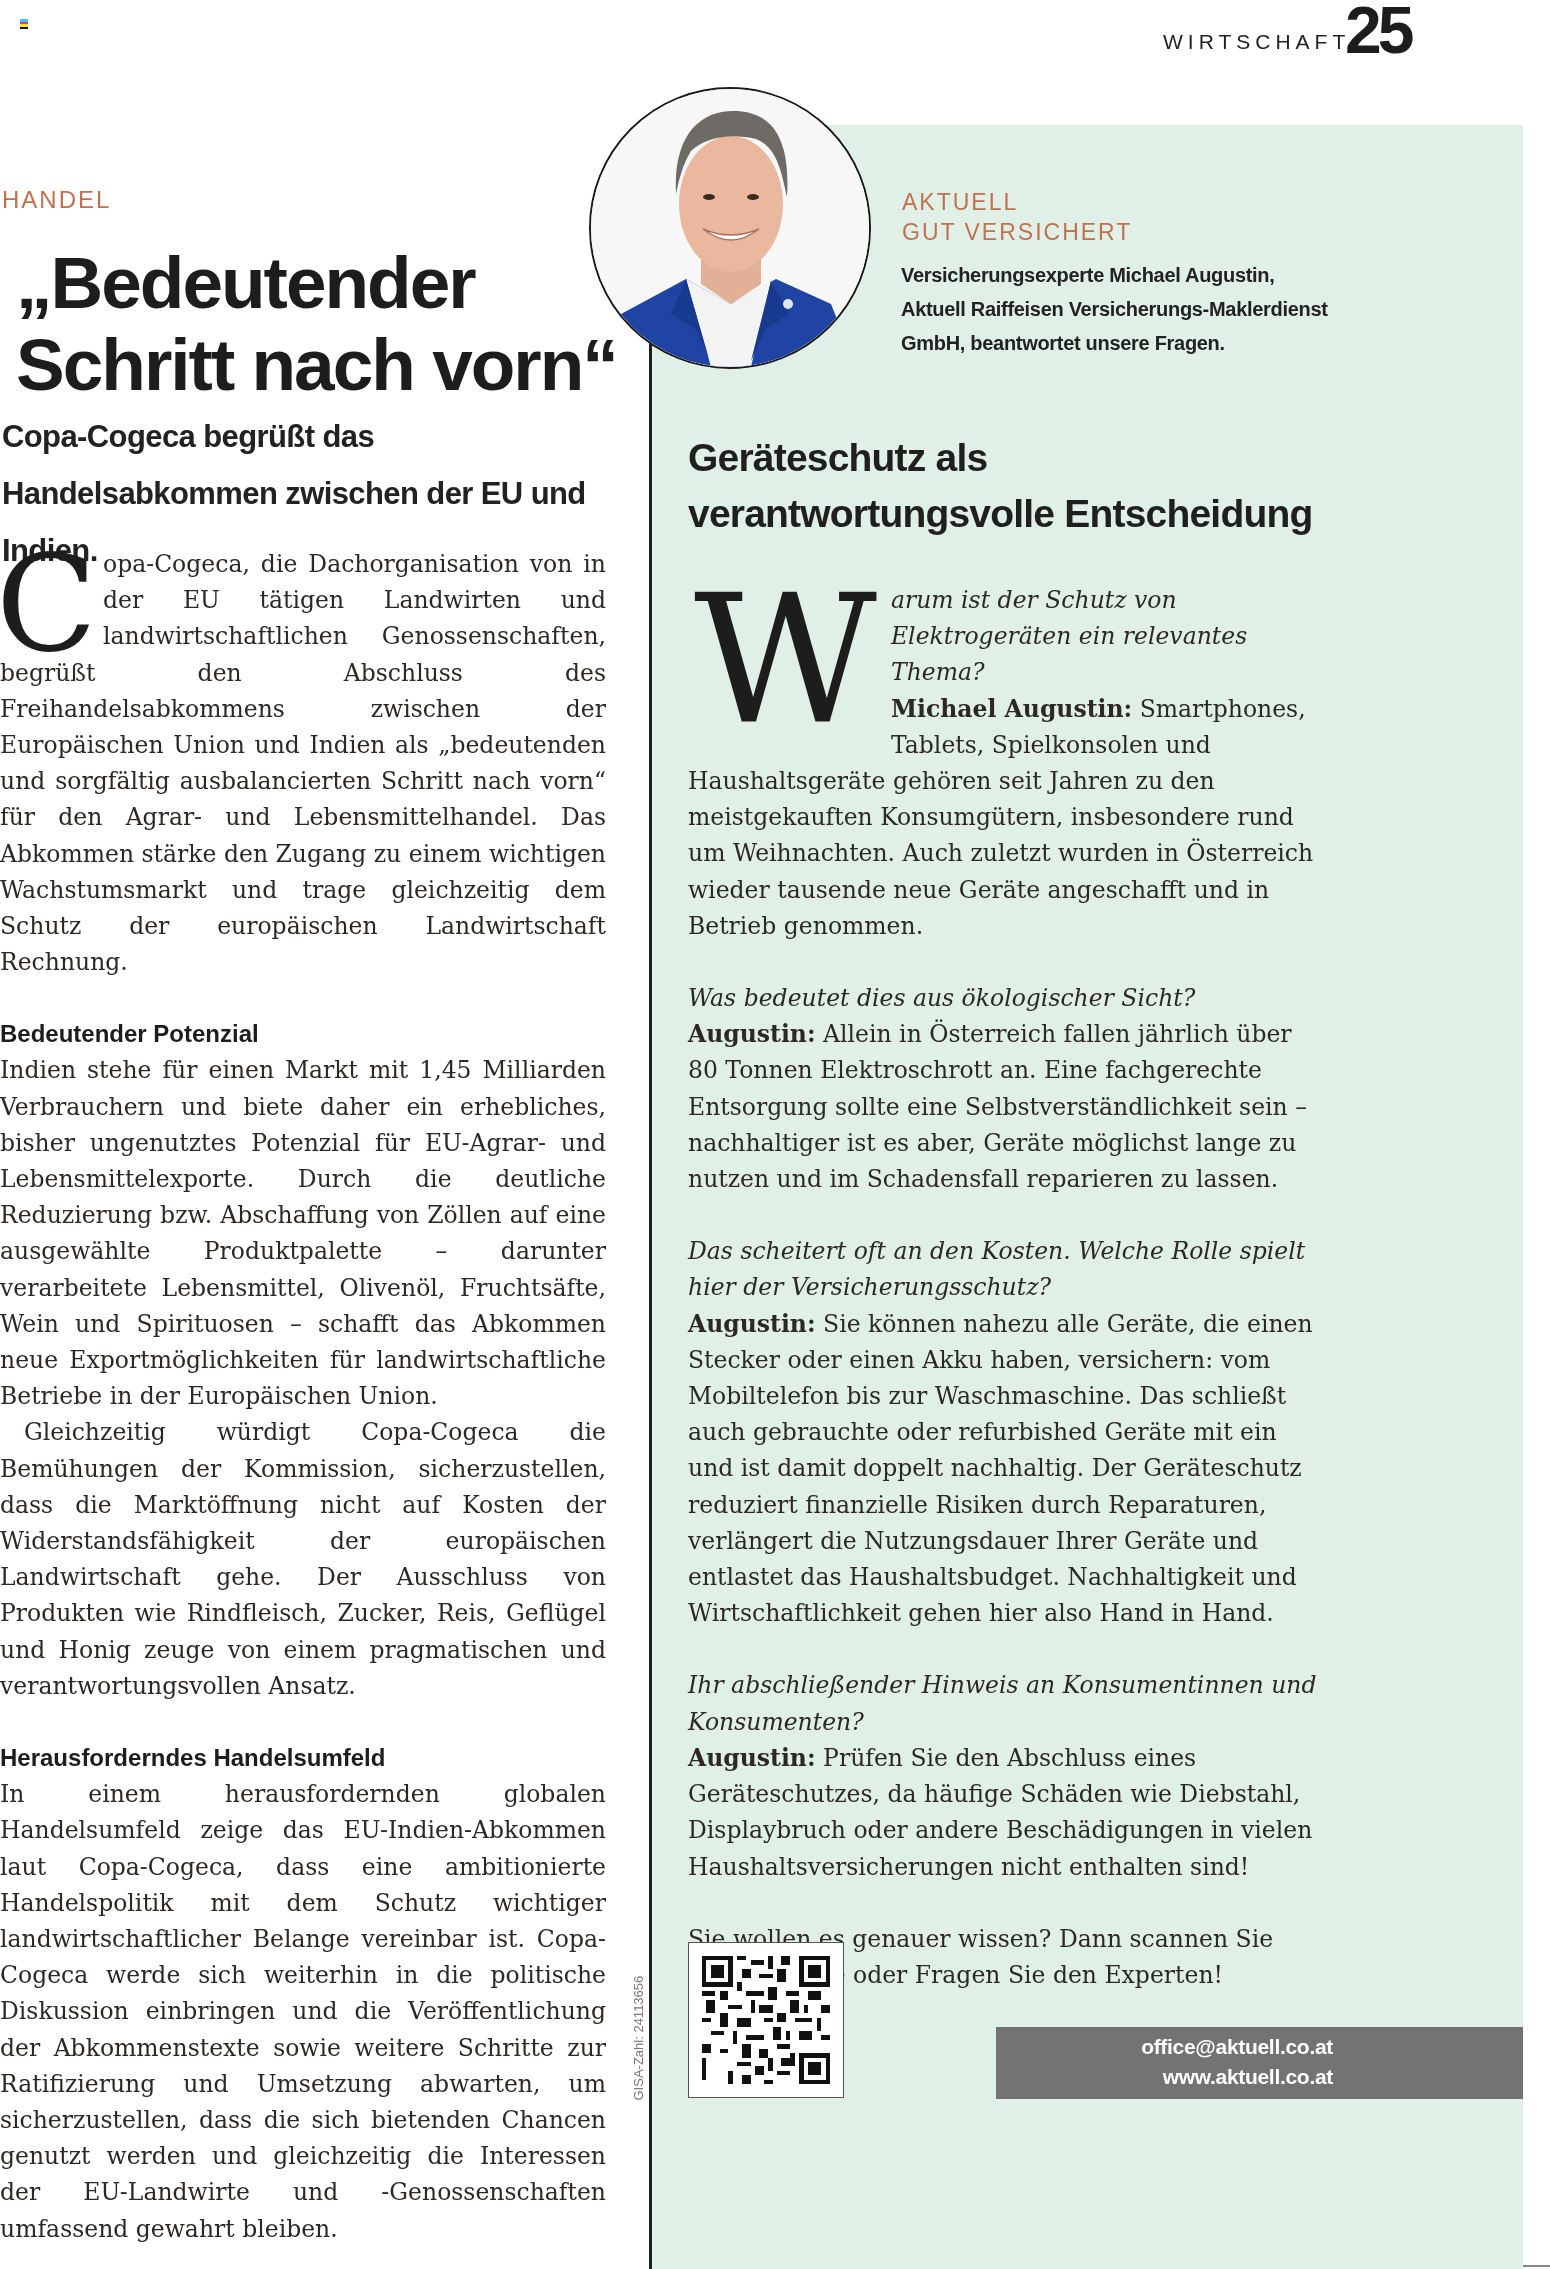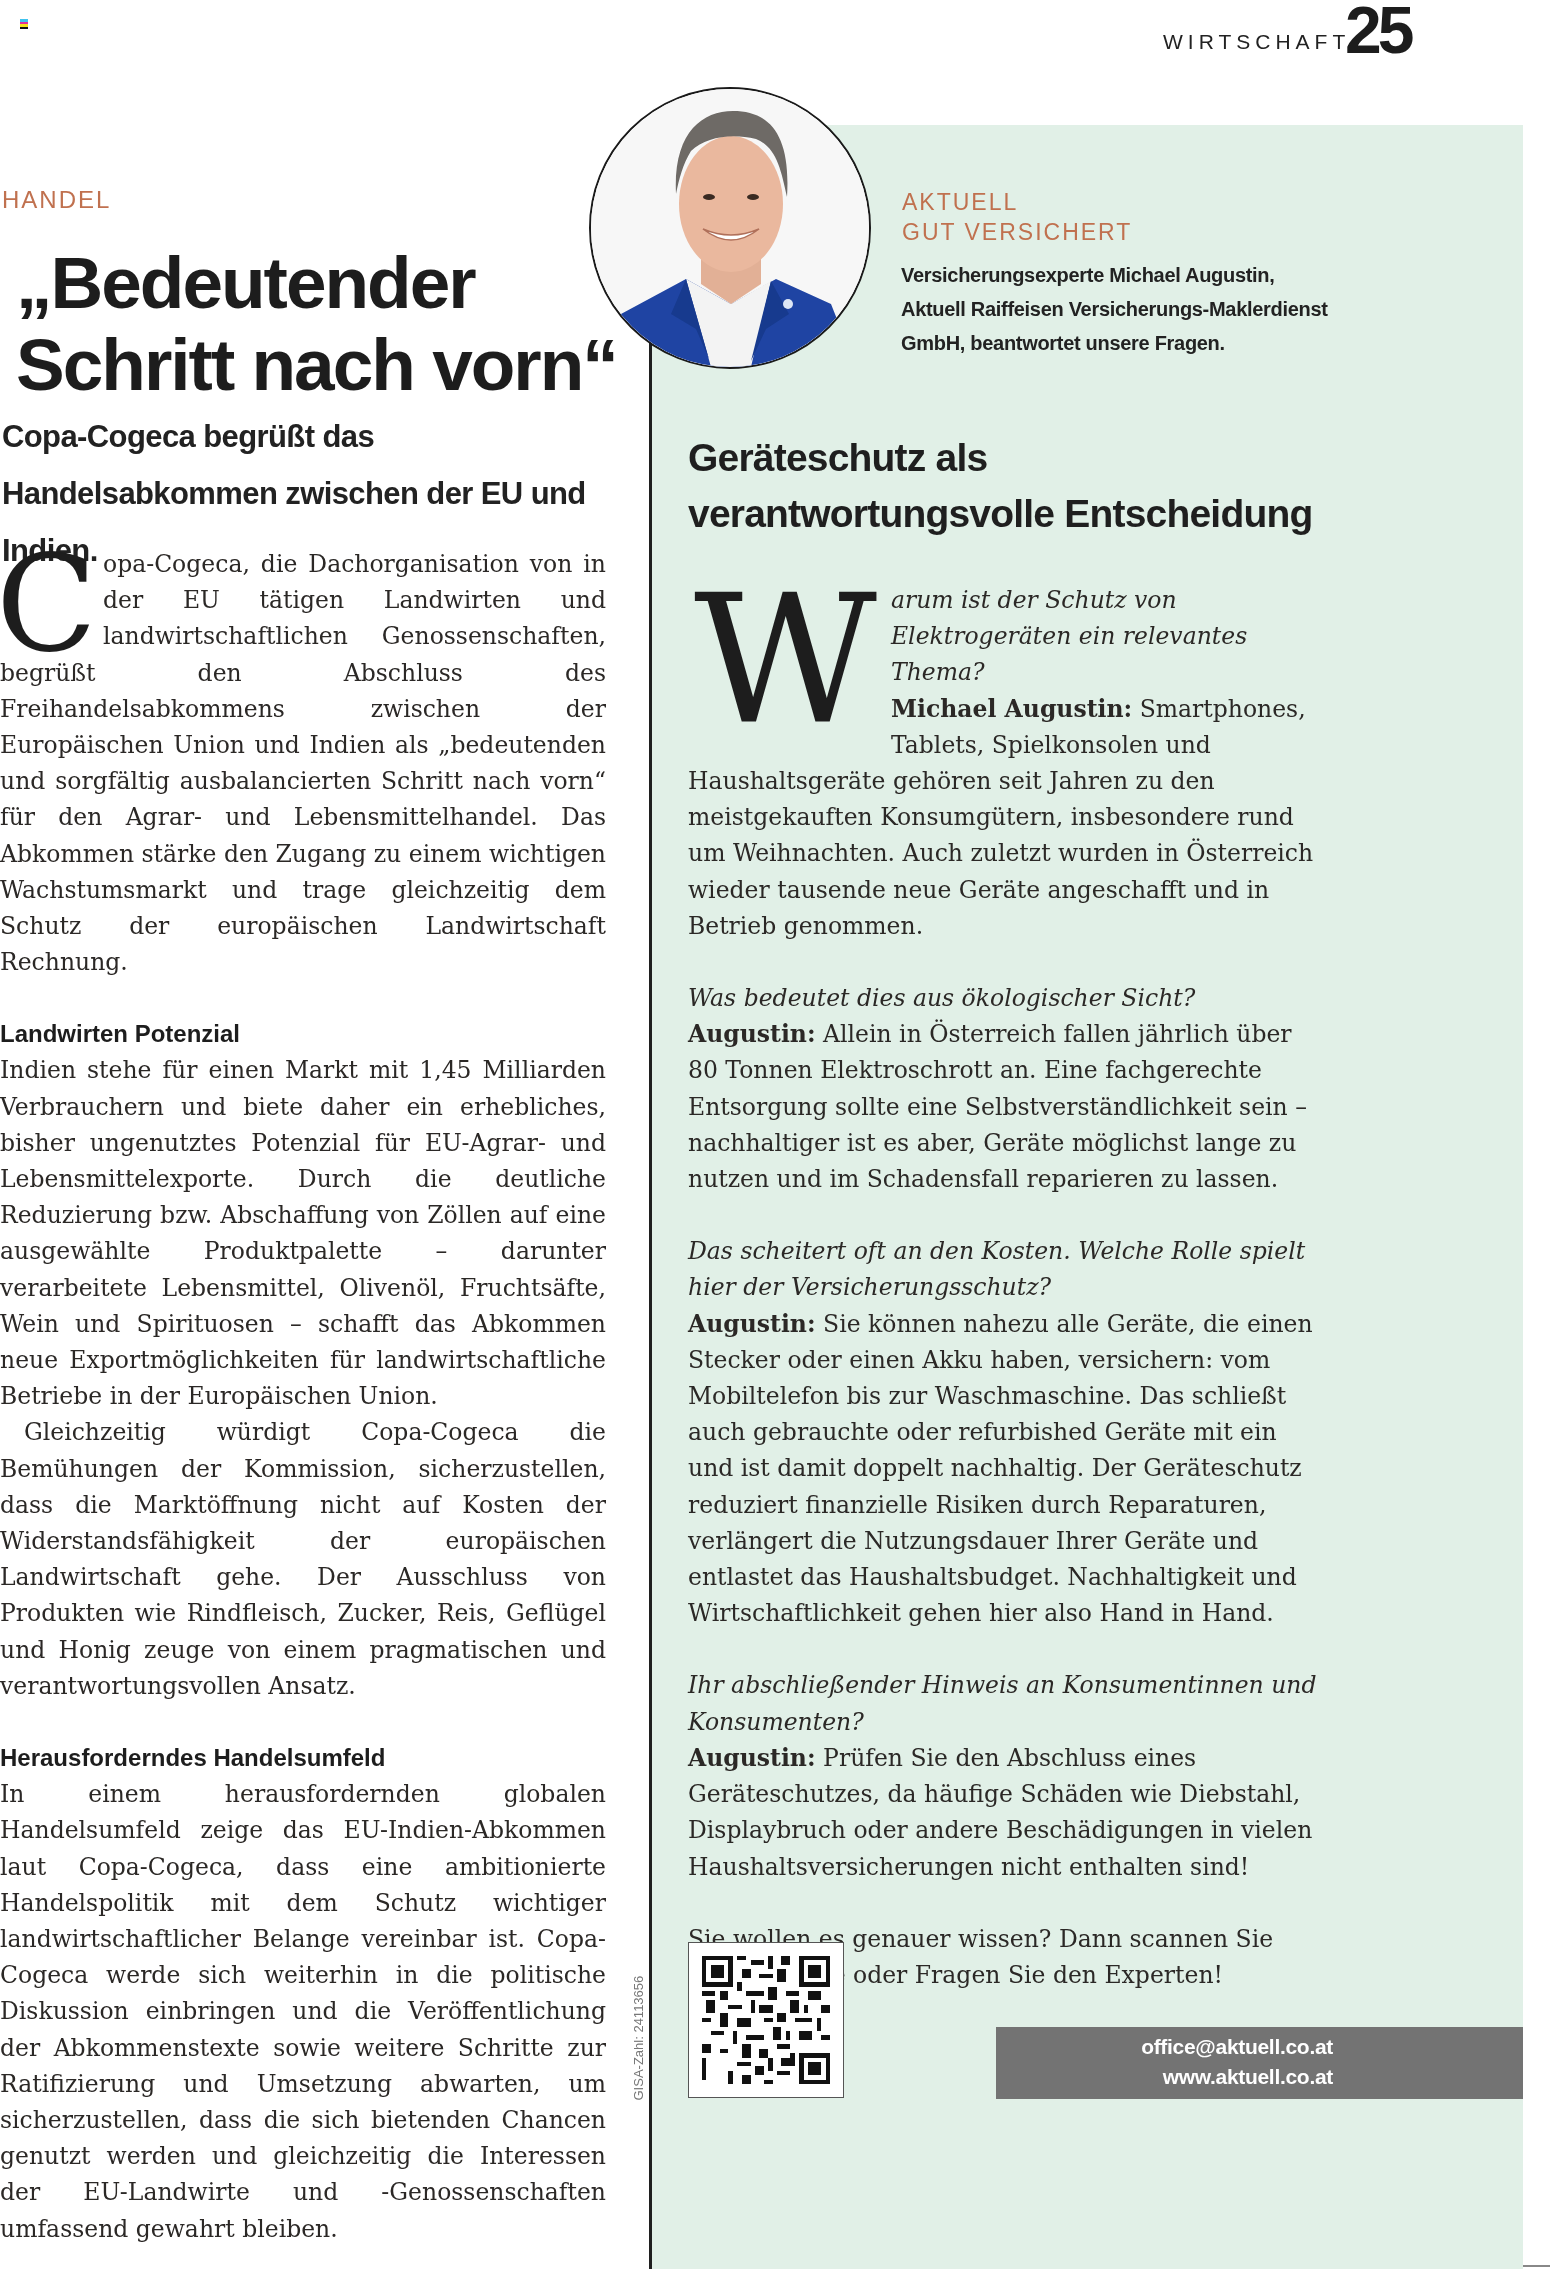--- a/index.html
+++ b/index.html
@@ -90,21 +90,21 @@
     <path d="M112 140 Q140 162 168 140 Q140 152 112 140 Z" fill="#fff" stroke="#b0705a" stroke-width="1.5"></path>
   </svg>
 </div>
 
 <div class="abs sans kicker handel">HANDEL</div>
 <h1 class="abs sans headline" style="margin:16px">„Bedeutender Schritt nach vorn“</h1>
 <h2 class="abs sans subhead" style="margin:0">Copa-Cogeca begrüßt das Handelsabkommen zwischen der EU und Indien.</h2>
 
 <div class="abs serif col left-col">
   <p><span class="dropcap-c">C</span><span>opa-Cogeca, die Dachorganisation von in der EU tätigen Landwirten und landwirtschaftlichen Genossenschaften, begrüßt den Abschluss des Freihandelsabkommens zwischen der Europäischen Union und Indien als „bedeutenden und sorgfältig ausbalancierten Schritt nach vorn“ für den Agrar- und Lebensmittelhandel. Das Abkommen stärke den Zugang zu einem wichtigen Wachstumsmarkt und trage gleichzeitig dem Schutz der europäischen Landwirtschaft Rechnung.</span></p>
-  <h3>Landwirten Potenzial</h3>
+  <h3>Bedeutender Potenzial</h3>
   <p>Indien stehe für einen Markt mit 1,45 Milliarden Verbrauchern und biete daher ein erhebliches, bisher ungenutztes Potenzial für EU-Agrar- und Lebensmittelexporte. Durch die deutliche Reduzierung bzw. Abschaffung von Zöllen auf eine ausgewählte Produktpalette – darunter verarbeitete Lebensmittel, Olivenöl, Fruchtsäfte, Wein und Spirituosen – schafft das Abkommen neue Exportmöglichkeiten für landwirtschaftliche Betriebe in der Europäischen Union.</p>
   <p class="indent">Gleichzeitig würdigt Copa-Cogeca die Bemühungen der Kommission, sicherzustellen, dass die Marktöffnung nicht auf Kosten der Widerstandsfähigkeit der europäischen Landwirtschaft gehe. Der Ausschluss von Produkten wie Rindfleisch, Zucker, Reis, Geflügel und Honig zeuge von einem pragmatischen und verantwortungsvollen Ansatz.</p>
   <h3>Herausforderndes Handelsumfeld</h3>
   <p>In einem herausfordernden globalen Handelsumfeld zeige das EU-Indien-Abkommen laut Copa-Cogeca, dass eine ambitionierte Handelspolitik mit dem Schutz wichtiger landwirtschaftlicher Belange vereinbar ist. Copa-Cogeca werde sich weiterhin in die politische Diskussion einbringen und die Veröffentlichung der Abkommenstexte sowie weitere Schritte zur Ratifizierung und Umsetzung abwarten, um sicherzustellen, dass die sich bietenden Chancen genutzt werden und gleichzeitig die Interessen der EU-Landwirte und -Genossenschaften umfassend gewahrt bleiben.</p>
 </div>
 
 <div class="abs sans gisa">GISA-Zahl: 24113656</div>
 
 <div class="abs sans kicker box-kicker">
   <div>AKTUELL</div>

